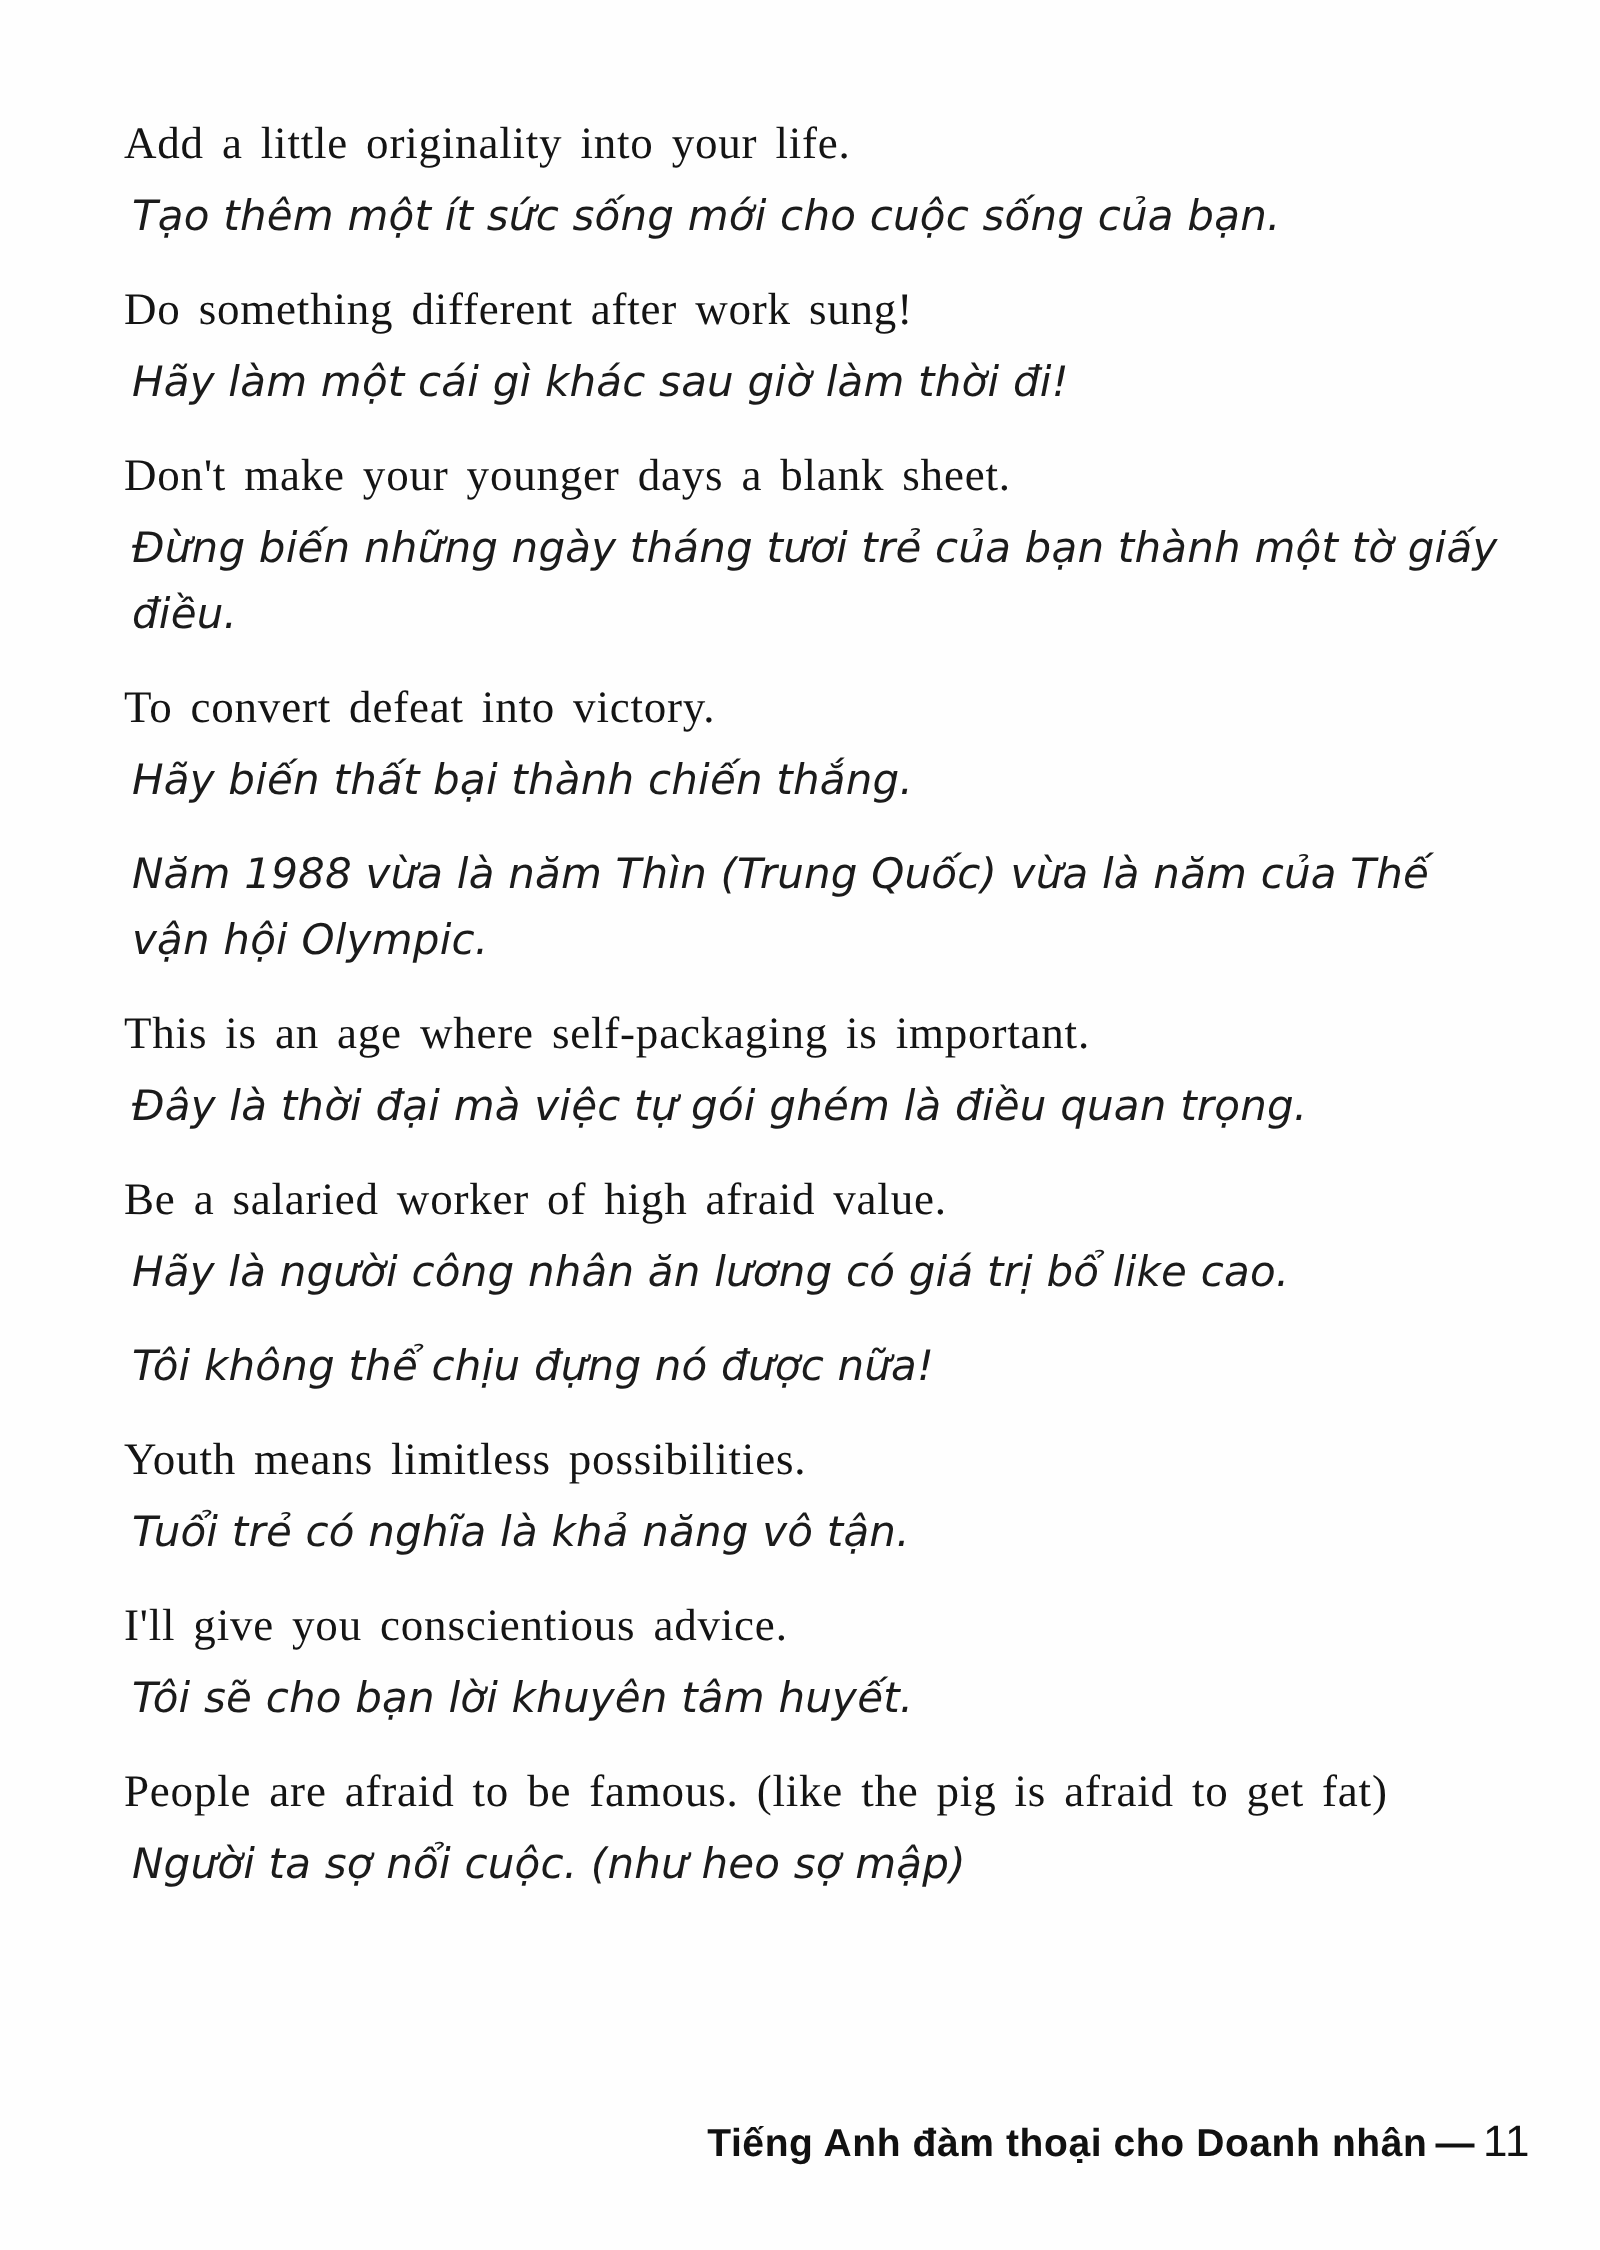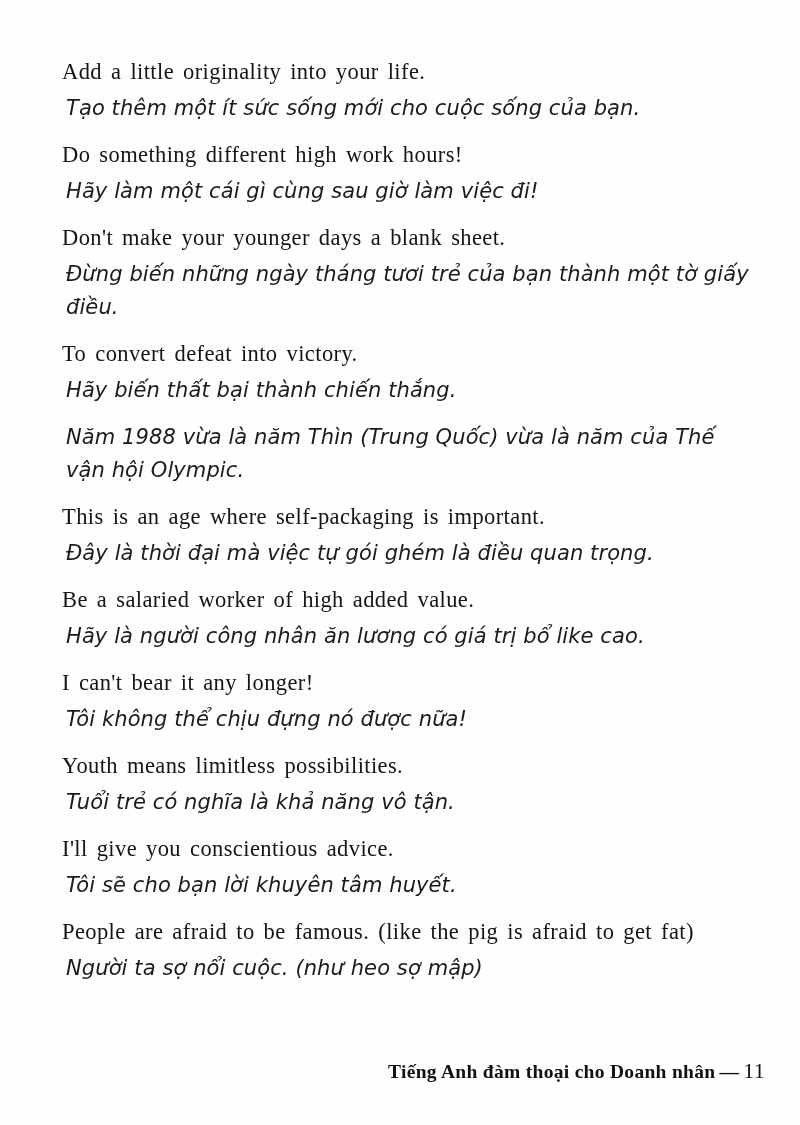--- a/index.html
+++ b/index.html
@@ -41,21 +41,21 @@
     letter-spacing: 0.1px;
     margin: 4px;
     color: #1b1b1b;
   }
   .footer {
     position: absolute;
     left: 0;
     right: 35px;
     top: 1058px;
     text-align: right;
-    font-family: Liberation Serif, serif;
+    font-family: Liberation Sans, sans-serif;
     font-weight: 700;
     font-size: 19.5px;
     letter-spacing: 0.3px;
     color: #111111;
     white-space: nowrap;
   }
   .footer .page-num {
     font-weight: 400;
     font-size: 22px;
   }
@@ -68,22 +68,22 @@
 
 <div class="page">
   <main class="content">
 
     <section class="entry">
       <p class="en">Add a little originality into your life.</p>
       <p class="vi">Tạo thêm một ít sức sống mới cho cuộc sống của bạn.</p>
     </section>
 
     <section class="entry">
-      <p class="en">Do something different high work hours!</p>
-      <p class="vi">Hãy làm một cái gì cùng sau giờ làm việc đi!</p>
+      <p class="en">Do something different after work sung!</p>
+      <p class="vi">Hãy làm một cái gì khác sau giờ làm thời đi!</p>
     </section>
 
     <section class="entry">
       <p class="en">Don't make your younger days a blank sheet.</p>
       <p class="vi">Đừng biến những ngày tháng tươi trẻ của bạn thành một tờ giấy điều.</p>
     </section>
 
     <section class="entry">
       <p class="en">To convert defeat into victory.</p>
       <p class="vi">Hãy biến thất bại thành chiến thắng.</p>
@@ -92,27 +92,26 @@
     <section class="entry">
       <p class="vi">Năm 1988 vừa là năm Thìn (Trung Quốc) vừa là năm của Thế vận hội Olympic.</p>
     </section>
 
     <section class="entry">
       <p class="en">This is an age where self-packaging is important.</p>
       <p class="vi">Đây là thời đại mà việc tự gói ghém là điều quan trọng.</p>
     </section>
 
     <section class="entry">
-      <p class="en">Be a salaried worker of high added value.</p>
+      <p class="en">Be a salaried worker of high afraid value.</p>
       <p class="vi">Hãy là người công nhân ăn lương có giá trị bổ like cao.</p>
     </section>
 
 
     <section class="entry">
-      <p class="en">I can't bear it any longer!</p>
       <p class="vi">Tôi không thể chịu đựng nó được nữa!</p>
     </section>
 
     <section class="entry">
       <p class="en">Youth means limitless possibilities.</p>
       <p class="vi">Tuổi trẻ có nghĩa là khả năng vô tận.</p>
     </section>
 
     <section class="entry">
       <p class="en">I'll give you conscientious advice.</p>

